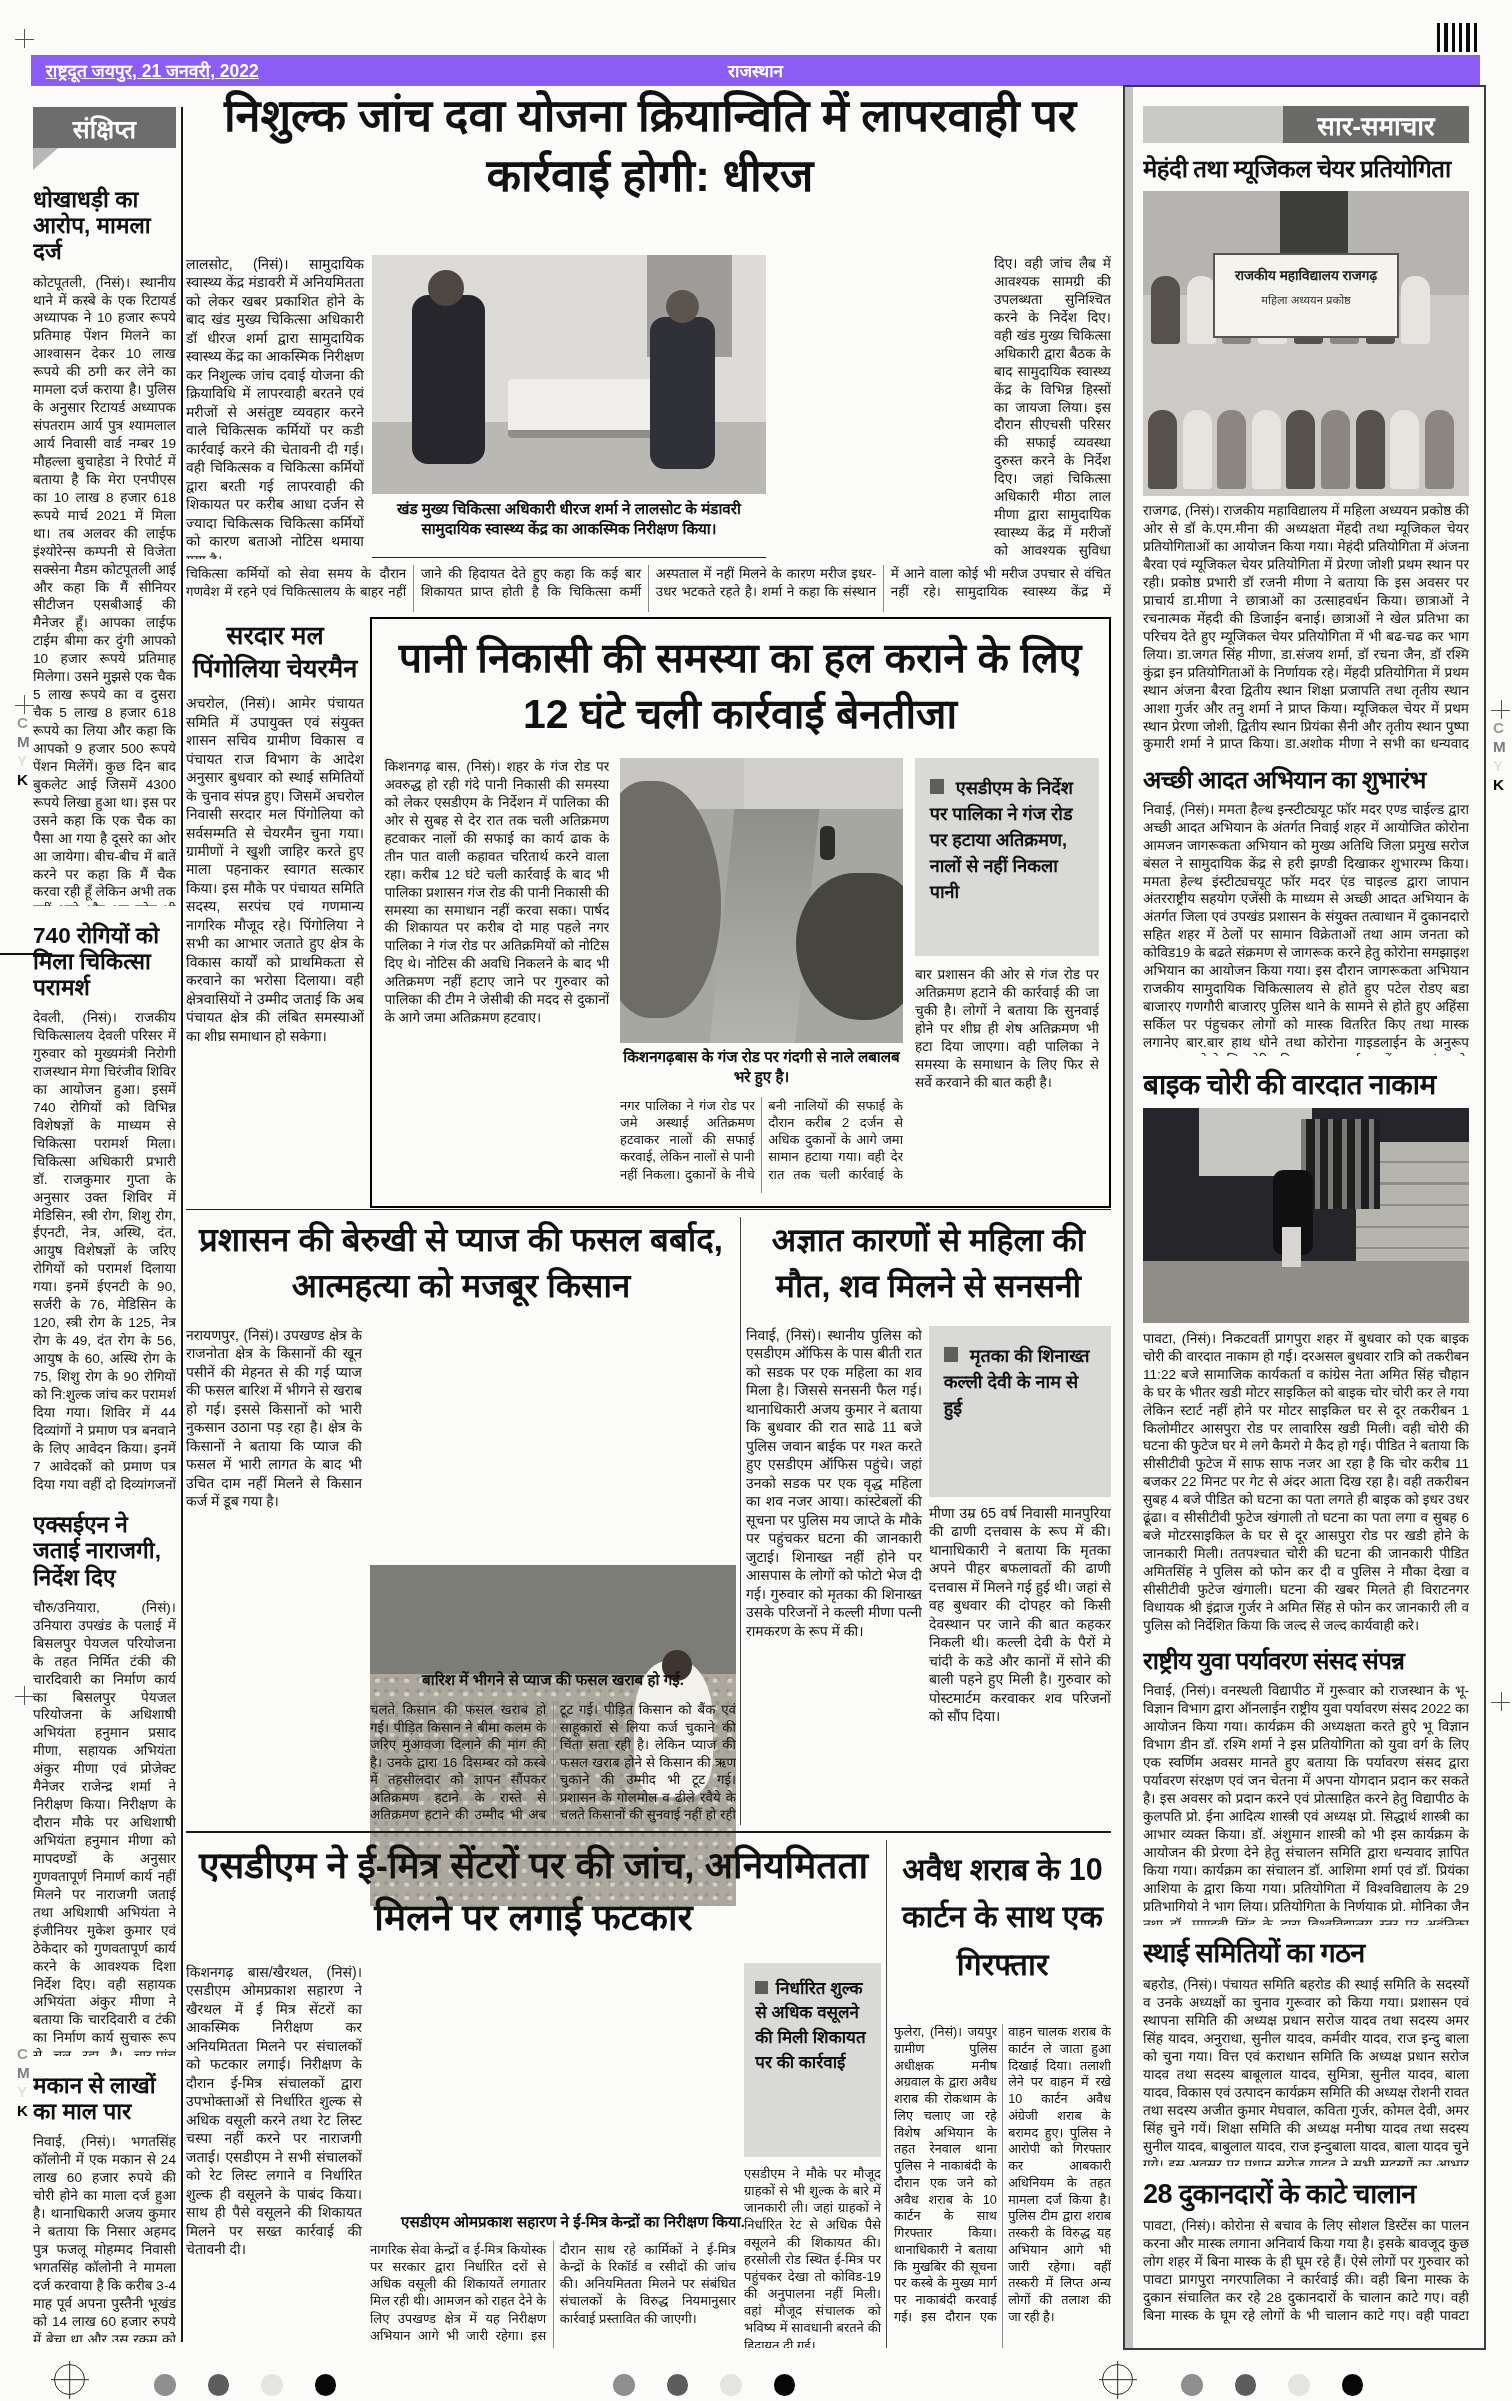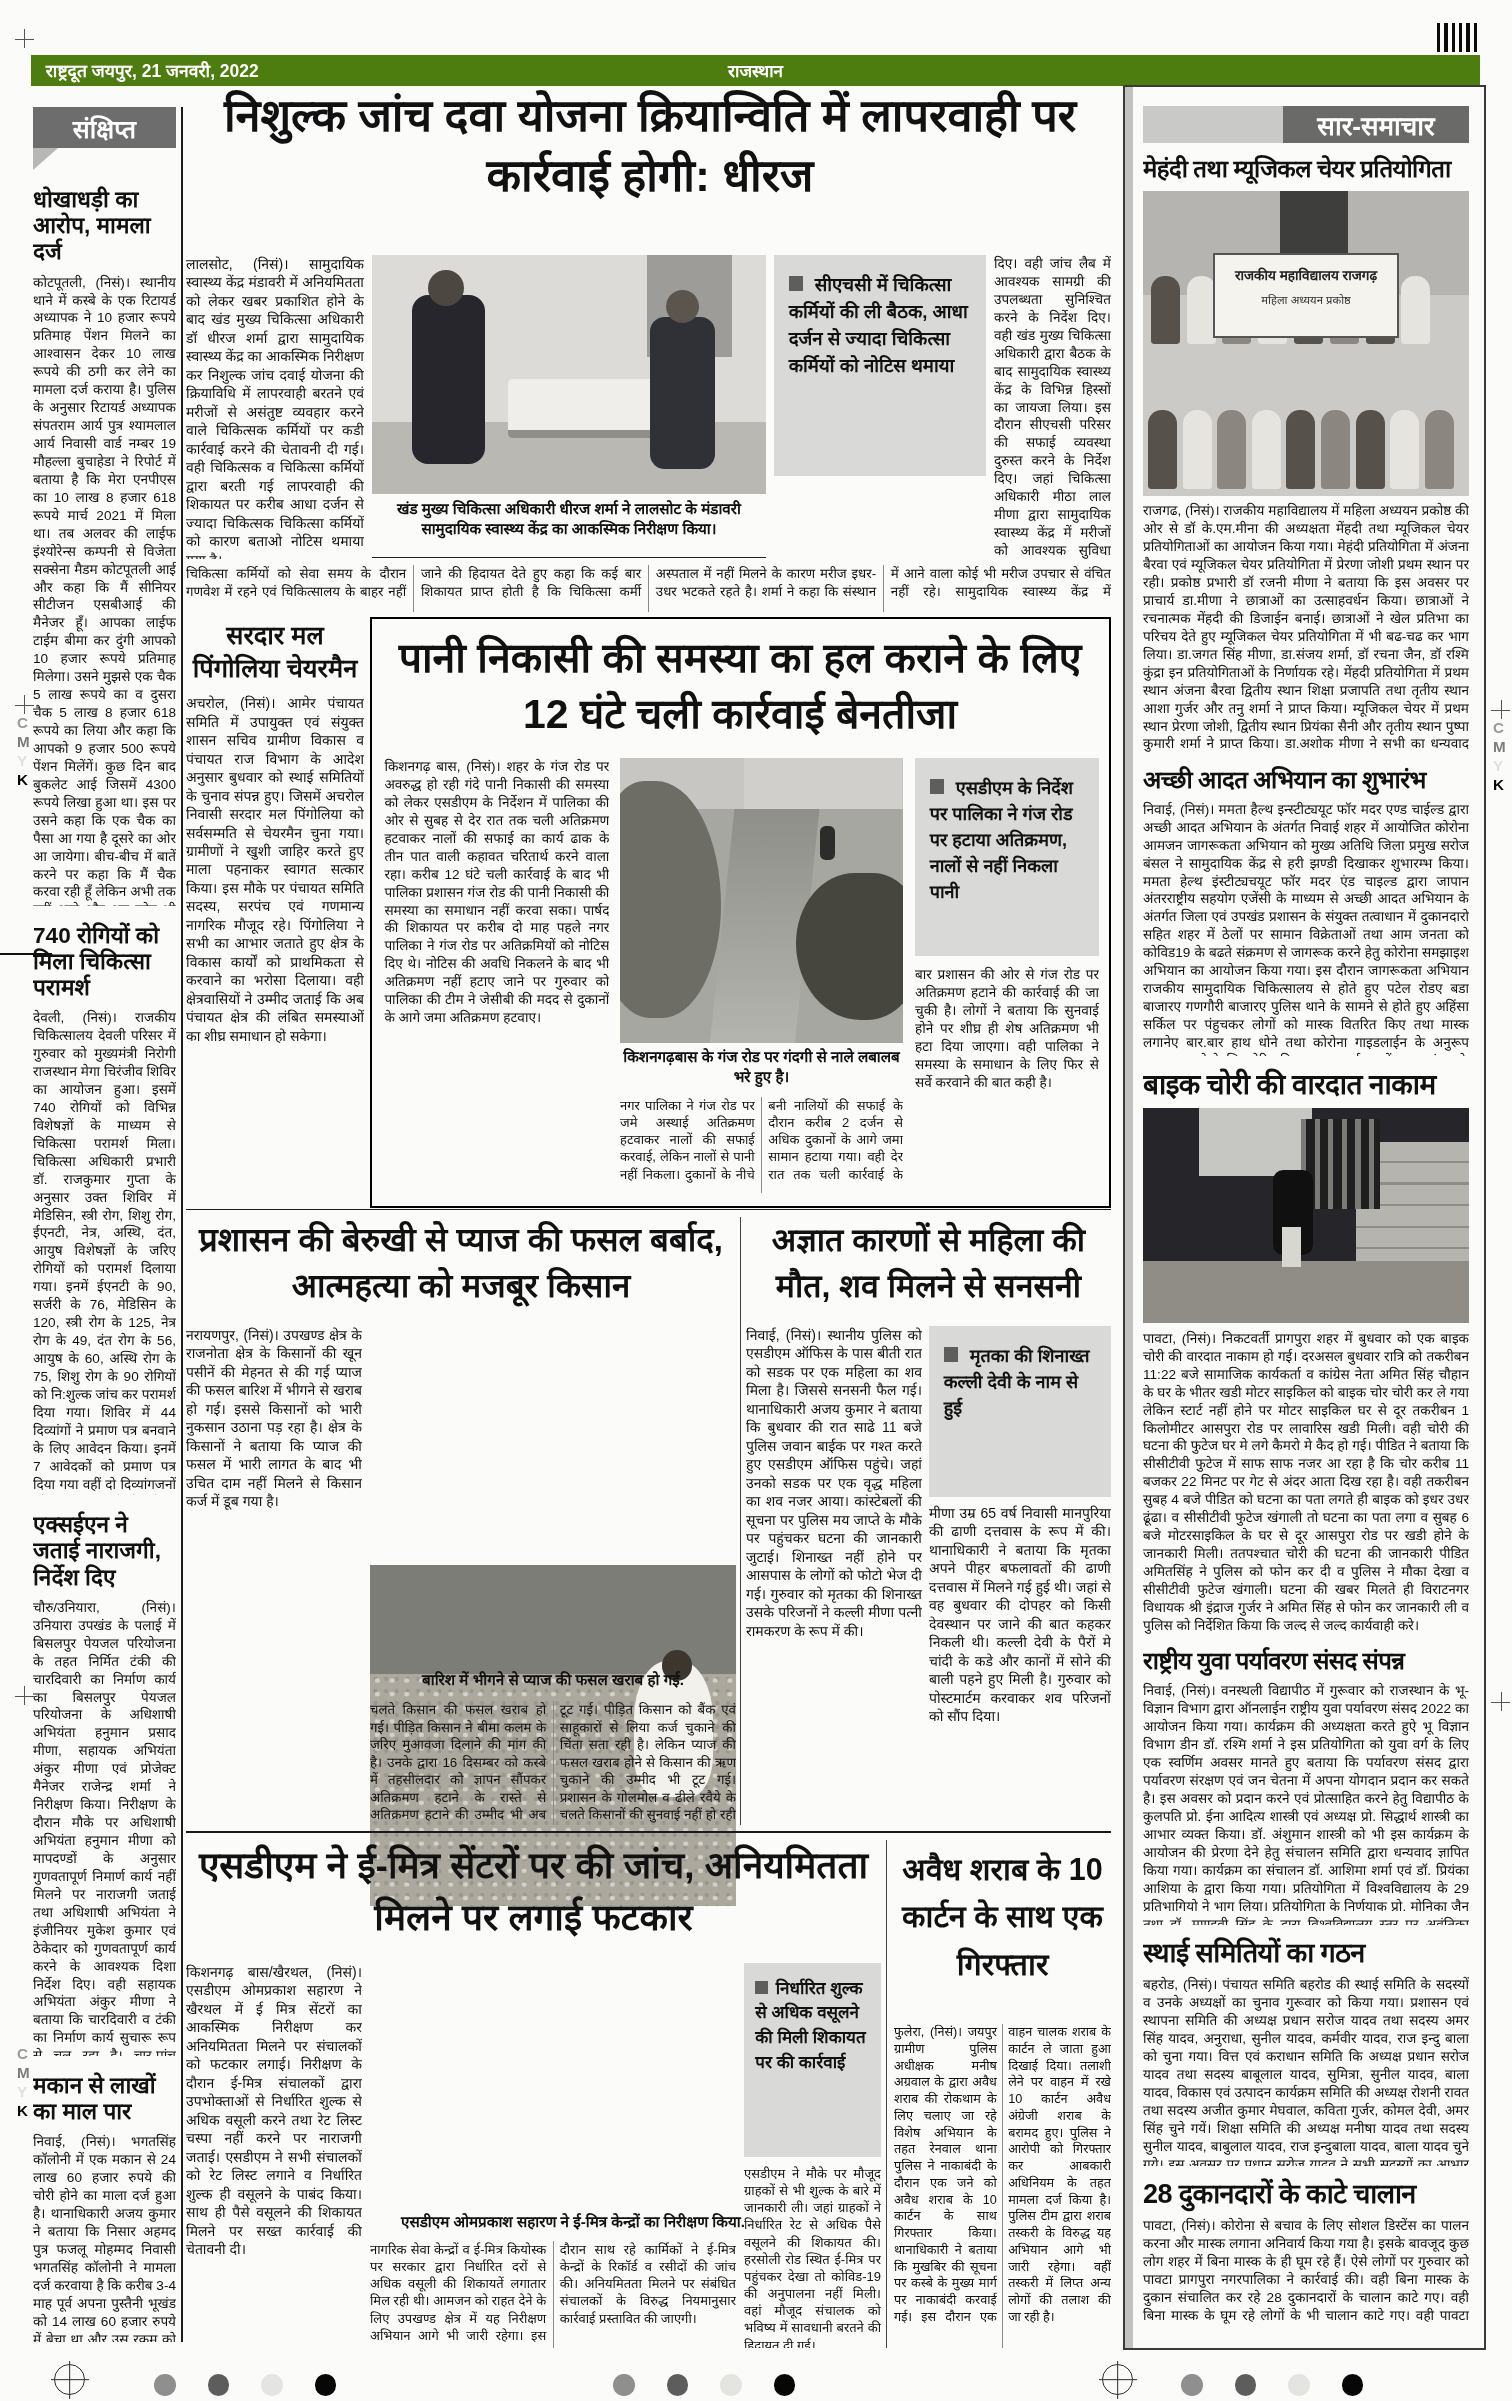--- a/index.html
+++ b/index.html
@@ -2,21 +2,21 @@
 <html style="font-size:9px"><head>
 <meta charset="utf-8">
 <style>
   html,body{margin:0;padding:0;background:#e8e8e6;}
   .page{position:relative;width:1512px;height:2401px;background:#fbfbf9;font-family:"Liberation Sans",sans-serif;color:#111;overflow:hidden;}
   .abs{position:absolute;}
   .body-txt{font-size:13.6px;line-height:1.32;text-align:justify;overflow:hidden;word-break:break-word;}
   .vr{background:#1a1a1a;width:1.7px;}
   .hr{background:#1a1a1a;height:1.7px;}
   
-  .masthead-bar{left:31px;top:55px;width:1449px;height:30.5px;background:#4d7c0f;color:#fff;display:flex;align-items:center;padding:0 14.7px;box-sizing:border-box;font-weight:bold;font-size:17.5px;}
+  .masthead-bar{left:31px;top:55px;width:1449px;height:30.5px;background:#8b5cf6;color:#fff;display:flex;align-items:center;padding:0 14.7px;box-sizing:border-box;font-weight:bold;font-size:17.5px;text-decoration:underline;}
   .masthead-center{position:absolute;left:50%;transform:translateX(-50%);font-size:17px;font-weight:bold;}
   .barcode{right:33px;top:22.6px;width:42px;height:29px;background:repeating-linear-gradient(90deg,#0a0a0a 0 3.4px,#fbfbf9 3.4px 7.3px);}
   
   .left-col{left:33px;top:107px;width:143px;height:2235px;overflow:hidden;}
   .brief-head{height:41px;background:#6d6d6d;color:#fff;font-size:25px;font-weight:bold;display:flex;align-items:center;justify-content:center;}
   .brief-fold{width:0;height:0;border-top:22.6px solid #b7b7b5;border-right:25px solid transparent;margin-bottom:3.4px;}
   .left-art h3{font-size:22.6px;line-height:1.16;margin:17px 0 8px 0;}
   .left-art .body-txt{font-size:13.6px;}
   .la0 .body-txt{max-height:632px;} .la1 .body-txt{max-height:486px;}
   .la2 .body-txt{max-height:457px;} .la3 .body-txt{max-height:395px;}
@@ -165,23 +165,20 @@
   <div class="abs photo ph-hosp" style="left:372px;top:255px;width:394px;height:239px;">
     <div class="door"></div>
     <div class="bed"></div>
     <div class="f1"></div>
       <div class="f1h"></div>
     <div class="f2"></div>
       <div class="f2h"></div>
   </div>
   <div class="abs cap" style="left:372px;top:499px;width:394px;height:58px;border-bottom:1.7px solid #222;">खंड मुख्य चिकित्सा अधिकारी धीरज शर्मा ने लालसोट के मंडावरी सामुदायिक स्वास्थ्य केंद्र का आकस्मिक निरीक्षण किया।</div>
 
-  <div class="abs hl" style="left:774px;top:255px;width:212px;height:221px;">
-    <span class="sq"></span><span class="hl-txt">सीएचसी में चिकित्सा कर्मियों की ली बैठक, आधा दर्जन से ज्यादा चिकित्सा कर्मियों को नोटिस थमाया</span>
-  </div>
   <div class="abs body-txt" style="left:994px;top:255px;width:117px;height:304px;font-size:13.6px;">दिए। वही जांच लैब में आवश्यक सामग्री की उपलब्धता सुनिश्चित करने के निर्देश दिए। वही खंड मुख्य चिकित्सा अधिकारी द्वारा बैठक के बाद सामुदायिक स्वास्थ्य केंद्र के विभिन्न हिस्सों का जायजा लिया। इस दौरान सीएचसी परिसर की सफाई व्यवस्था दुरुस्त करने के निर्देश दिए। जहां चिकित्सा अधिकारी मीठा लाल मीणा द्वारा सामुदायिक स्वास्थ्य केंद्र में मरीजों को आवश्यक सुविधा उपलब्ध कराने को लेकर संसाधन उपलब्ध कराने के लिए भी अवगत कराया गया। वही सामुदायिक स्वास्थ्य केंद्र की चिकित्सा व्यवस्थाओं को दुरुस्त करने सहित अन्य व्यवस्थाओं को दुरुस्त करने की मांग की।</div>
 
   <div class="abs body-txt cols4" style="left:186px;top:565px;width:925px;height:47px;font-size:13.3px;">चिकित्सा कर्मियों को सेवा समय के दौरान गणवेश में रहने एवं चिकित्सालय के बाहर नहीं जाने की हिदायत देते हुए कहा कि कई बार शिकायत प्राप्त होती है कि चिकित्सा कर्मी अस्पताल में नहीं मिलने के कारण मरीज इधर-उधर भटकते रहते है। शर्मा ने कहा कि संस्थान में आने वाला कोई भी मरीज उपचार से वंचित नहीं रहे। सामुदायिक स्वास्थ्य केंद्र में चिकित्सकों द्वारा सरकार की मंशा अनुरूप मरीजों को दिए जाने वाले पूरे प्रोटोकॉल की पालना कर मरीज को निशुल्क जांच दवा योजना का लाभ देने एवं बडी से कार्य व्यवहार संतोषप्रद रखने की हिदायत दी गई.. खंड मुख्य चिकित्सा अधिकारी द्वारा चिकित्सा अधिकारियों एवं चिकित्सा कर्मियों की ली गई बैठक में स्पष्ट निर्देश देते हुए कहा कि अगर अगली बार किसी भी चिकित्सा कर्मी के खिलाफ कार्य में लापरवाही एवं कार्य व्यवहार की शिकायत प्राप्त होती है तो नियमानुसार सख्त कार्रवाई अमल में लाई जाएगी। बैठक के दौरान चिकित्सा अधिकारी मीठा लाल मीणा सहित अन्य चिकित्सक एवं चिकित्सा कर्मी मौजूद होना चाहिए.. बैठक के दौरान निर्धारित स्थान पर डालने के निर्देश भी दिए गए।</div>
 
   <div class="abs" style="left:186px;top:619px;width:178px;height:587px;overflow:hidden;">
     <div class="headline" style="font-size:25.4px;line-height:1.28;margin-bottom:10.2px;">सरदार मल पिंगोलिया चेयरमैन</div>
     <div class="body-txt" style="font-size:14px;">अचरोल, (निसं)। आमेर पंचायत समिति में उपायुक्त एवं संयुक्त शासन सचिव ग्रामीण विकास व पंचायत राज विभाग के आदेश अनुसार बुधवार को स्थाई समितियों के चुनाव संपन्न हुए। जिसमें अचरोल निवासी सरदार मल पिंगोलिया को सर्वसम्मति से चेयरमैन चुना गया। ग्रामीणों ने खुशी जाहिर करते हुए माला पहनाकर स्वागत सत्कार किया। इस मौके पर पंचायत समिति सदस्य, सरपंच एवं गणमान्य नागरिक मौजूद रहे। पिंगोलिया ने सभी का आभार जताते हुए क्षेत्र के विकास कार्यों को प्राथमिकता से करवाने का भरोसा दिलाया। वही क्षेत्रवासियों ने उम्मीद जताई कि अब पंचायत क्षेत्र की लंबित समस्याओं का शीघ्र समाधान हो सकेगा।</div>
   </div>
 
   <div class="abs" style="left:370px;top:617px;width:741px;height:591px;border:2.3px solid #000;box-sizing:border-box;">

